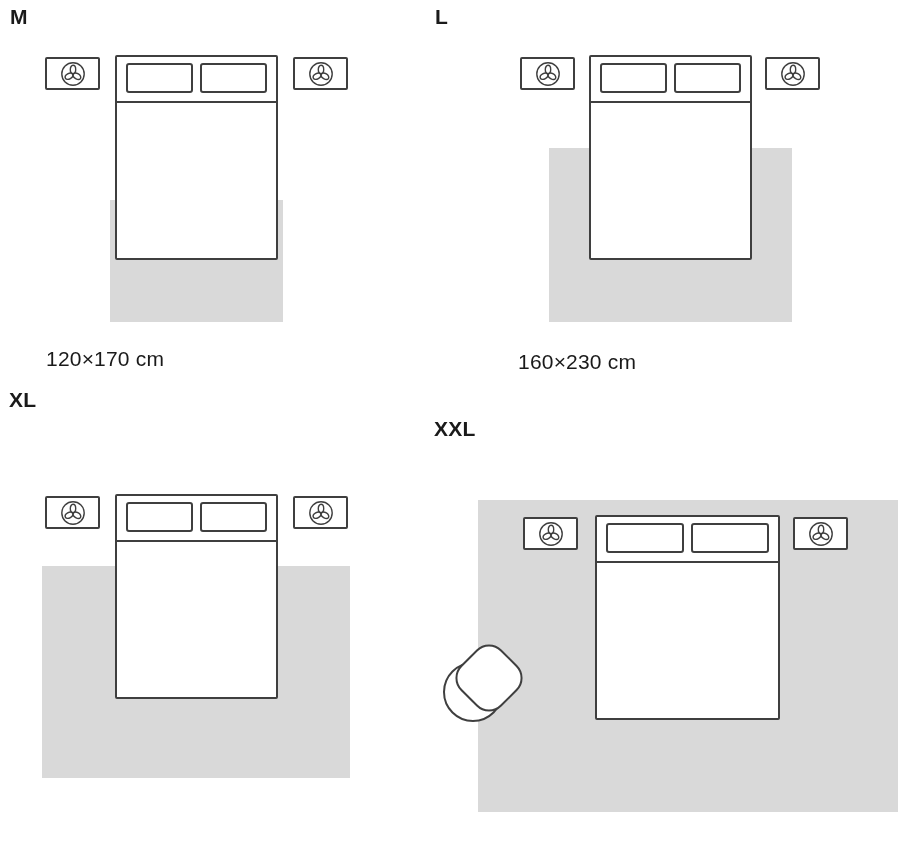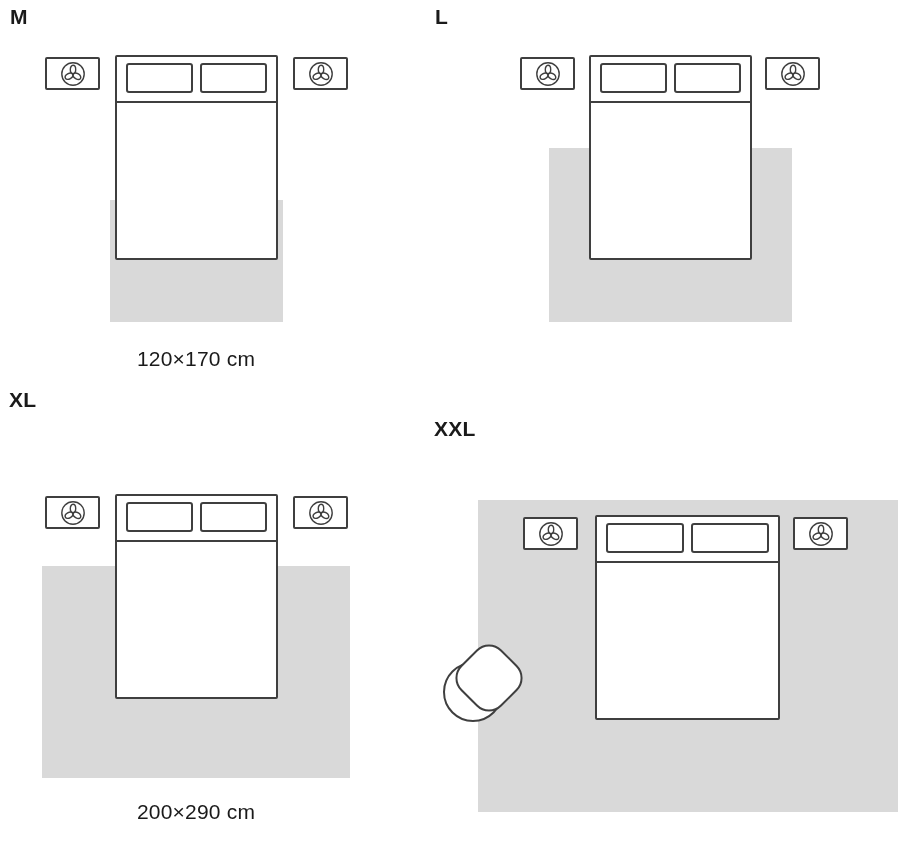--- a/index.html
+++ b/index.html
@@ -27,21 +27,21 @@
     font-size: 21px;
     font-weight: 700;
     color: var(--text, #1a1a1a);
     letter-spacing: 0.3px;
   }
   .panel-xl .size-label, .panel-xxl .size-label { top: 0; left: 9px; }
 
   .caption {
     position: absolute;
     width: 300px;
-    text-align: center;
+    text-align: left;
     font-size: 21px;
     font-weight: 400;
     color: var(--text, #1a1a1a);
     letter-spacing: 0.2px;
   }
 
   .rug {
     position: absolute;
     background: var(--rug, #d9d9d9);
   }
@@ -169,20 +169,21 @@
         <ellipse class="ln" cx="13" cy="8.4" rx="2.7" ry="4.1" transform="rotate(120 13 13)"></ellipse>
         <ellipse class="ln" cx="13" cy="8.4" rx="2.7" ry="4.1" transform="rotate(240 13 13)"></ellipse>
       </svg>
     </div>
     <div class="furn bed">
       <div class="bed-head">
         <div class="pillow"></div>
         <div class="pillow"></div>
       </div>
     </div>
+    <div class="caption">160×230 cm</div>
   </section>
 
   <section class="panel panel-xl">
     <div class="size-label">XL</div>
     <div class="rug"></div>
     <div class="furn nightstand ns-left">
       <svg viewBox="0 0 26 26" width="26" height="26">
         <circle class="ln" cx="13" cy="13" r="11.2"></circle>
         <ellipse class="ln" cx="13" cy="8.4" rx="2.7" ry="4.1"></ellipse>
         <ellipse class="ln" cx="13" cy="8.4" rx="2.7" ry="4.1" transform="rotate(120 13 13)"></ellipse>
@@ -196,21 +197,20 @@
         <ellipse class="ln" cx="13" cy="8.4" rx="2.7" ry="4.1" transform="rotate(120 13 13)"></ellipse>
         <ellipse class="ln" cx="13" cy="8.4" rx="2.7" ry="4.1" transform="rotate(240 13 13)"></ellipse>
       </svg>
     </div>
     <div class="furn bed">
       <div class="bed-head">
         <div class="pillow"></div>
         <div class="pillow"></div>
       </div>
     </div>
-    <div class="caption">200×290 cm</div>
   </section>
 
   <section class="panel panel-xxl">
     <div class="size-label">XXL</div>
     <div class="rug"></div>
     <div class="furn nightstand ns-left">
       <svg viewBox="0 0 26 26" width="26" height="26">
         <circle class="ln" cx="13" cy="13" r="11.2"></circle>
         <ellipse class="ln" cx="13" cy="8.4" rx="2.7" ry="4.1"></ellipse>
         <ellipse class="ln" cx="13" cy="8.4" rx="2.7" ry="4.1" transform="rotate(120 13 13)"></ellipse>

